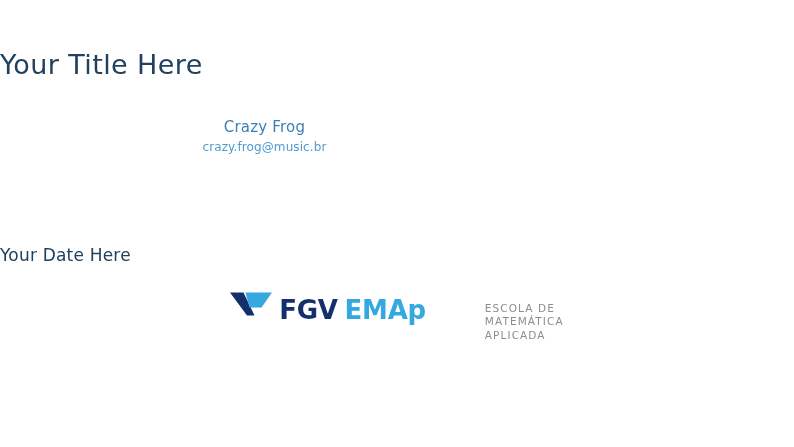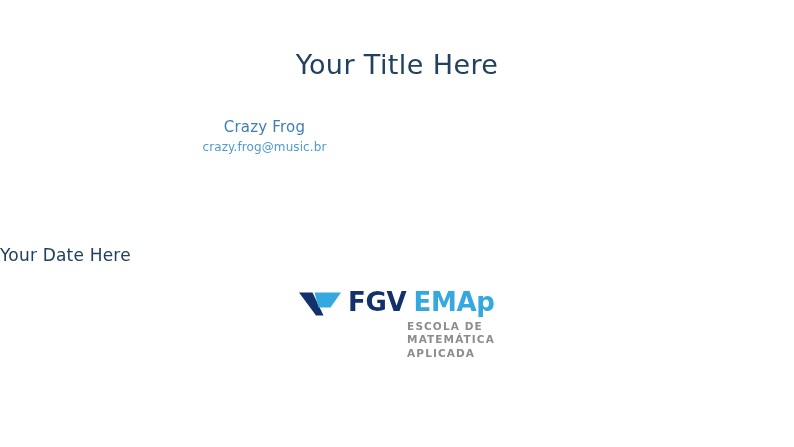--- a/index.html
+++ b/index.html
@@ -20,21 +20,21 @@
     height: 447px;
     background: #ffffff;
   }
 
   
   .title {
     position: absolute;
     top: 50px;
     left: 0;
     width: 794px;
-    text-align: center;
+    text-align: left;
     font-size: 27px;
     font-weight: 400;
     letter-spacing: 0.4px;
     color: #21415f;
     line-height: 1.1;
   }
 
   
   .authors {
     position: absolute;
@@ -103,36 +103,37 @@
   }
   .logo-mark {
     width: 42px;
     height: 26px;
     margin-right: 7px;
     margin-top: 2px;
     flex: none;
   }
   .logo-textblock {
     display: flex;
-    flex-direction: column;
+    flex-direction: row;
+    margin-top: 8px;
   }
   .logo-word {
     font-size: 26px;
     font-weight: 700;
     line-height: 1;
     letter-spacing: -0.3px;
     white-space: nowrap;
   }
   .logo-fgv { color: #13306b; }
   .logo-emap { color: #35a8e0; margin-left: 7px; }
   .logo-sub {
     margin-top: 5px;
     margin-left: 59px;
     font-size: 10.5px;
-    font-weight: 700;
+    font-weight: 400;
     line-height: 1.28;
     letter-spacing: 1.1px;
     color: #8d8d8d;
     white-space: nowrap;
   }
 </style>
 </head>
 <body>
 
 <div class="slide">

